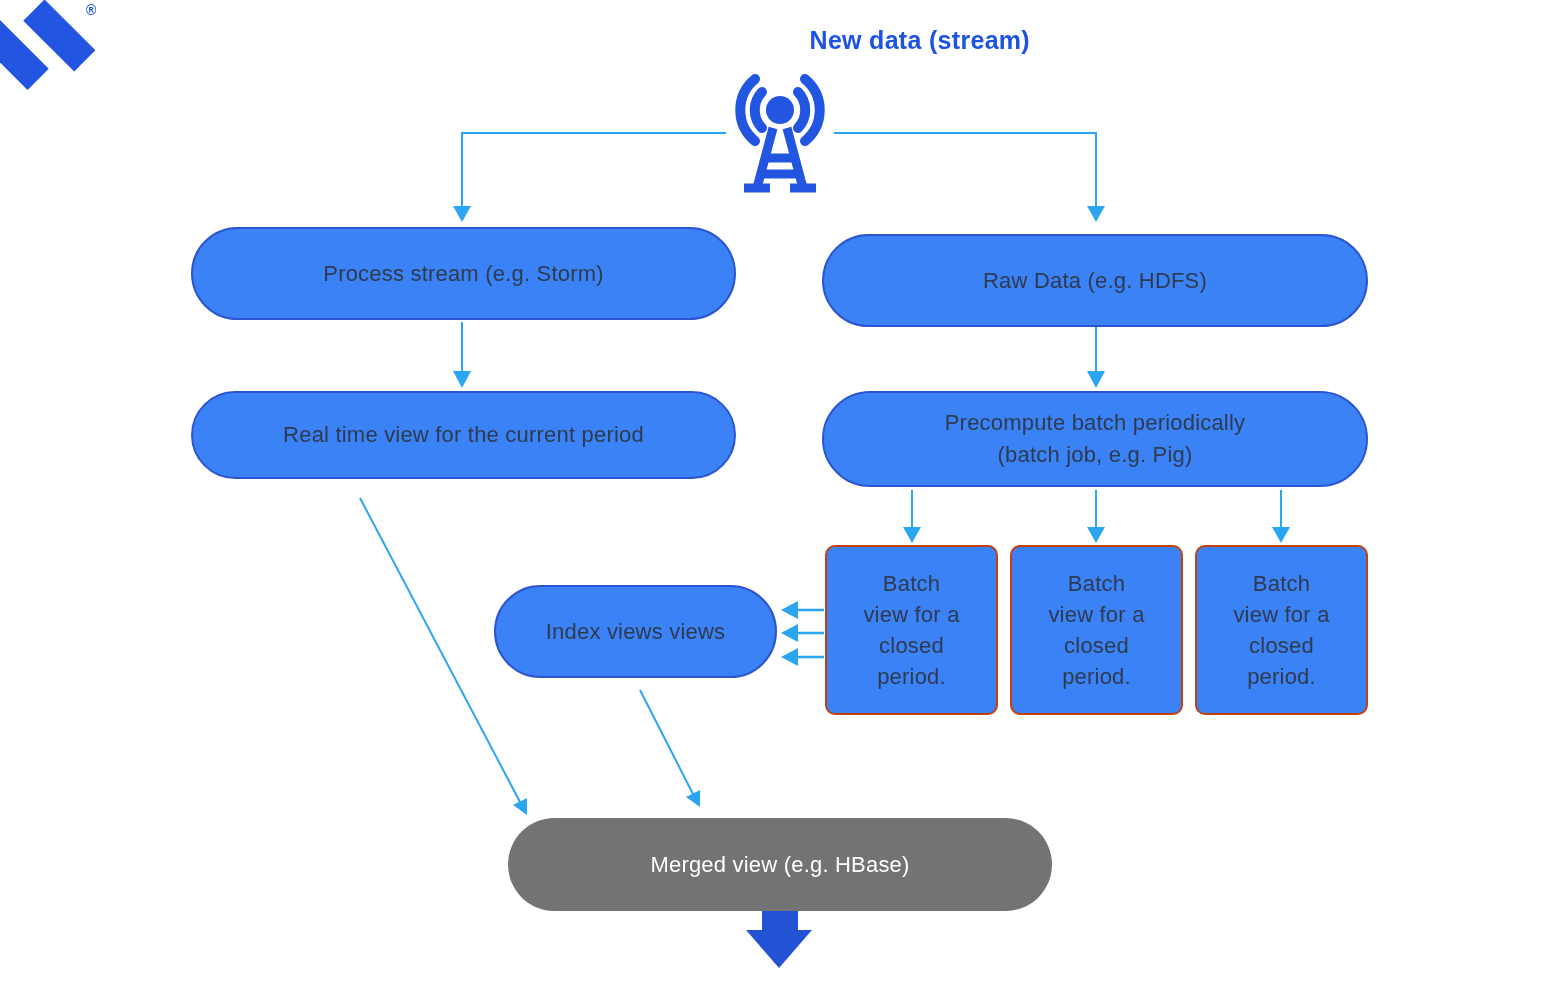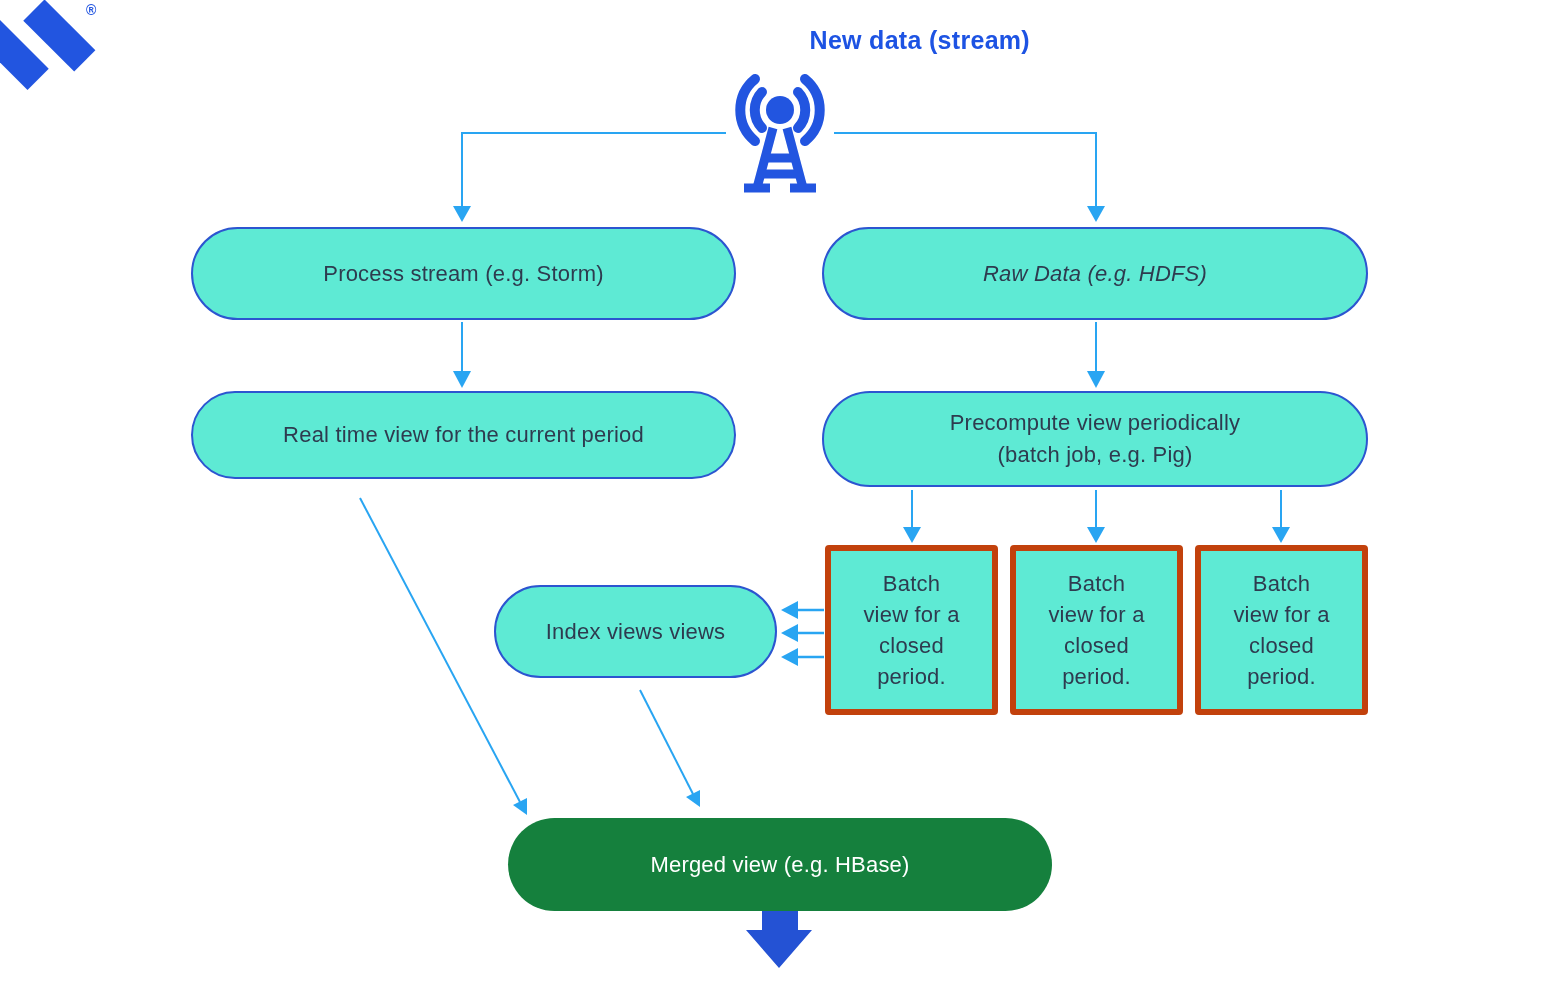--- a/index.html
+++ b/index.html
@@ -2,25 +2,25 @@
 <html><head>
 <meta charset="utf-8">
 <style>
   html,body{margin:0;padding:0;background:#ffffff;}
   body{width:1560px;height:995px;position:relative;overflow:hidden;
        font-family:"Liberation Sans",sans-serif;}
   .stage{position:absolute;left:0;top:0;width:1560px;height:995px;}
   svg{display:block;}
   .node{position:absolute;display:flex;align-items:center;justify-content:center;
         text-align:center;box-sizing:border-box;color:#2e3b4f;font-size:22px;
-        background:#5eead4;letter-spacing:.2px;}
+        background:#3b82f6;letter-spacing:.2px;}
   .pill{border:2px solid #2c55d0;border-radius:60px;}
-  .green-box{border:6px solid #c2410c;border-radius:4px;flex-direction:column;
+  .green-box{border:2px solid #c2410c;border-radius:10px;flex-direction:column;
              line-height:31px;}
-  .merged{background:#15803d;border:none;color:#ffffff;border-radius:47px;}
+  .merged{background:#737373;border:none;color:#ffffff;border-radius:47px;}
   .title{position:absolute;left:530px;top:26px;width:500px;text-align:right;
          font-size:25px;font-weight:bold;color:#1d53e3;letter-spacing:.3px;}
   .reg{position:absolute;left:86px;top:2px;font-size:14px;color:#2255e0;
        font-weight:bold;}
   .overlay{position:absolute;left:0;top:0;pointer-events:none;}
 </style>
 </head>
 <body>
 
 <div class="stage">
@@ -83,29 +83,29 @@
       <line x1="56" y1="88" x2="84" y2="88"></line>
       <line x1="52" y1="104" x2="88" y2="104"></line>
       <line x1="34" y1="118" x2="60" y2="118"></line>
       <line x1="80" y1="118" x2="106" y2="118"></line>
     </g>
   </svg>
 
   <div class="node pill" style="left:191px;top:227px;width:545px;height:93px;">
     <span>Process stream (e.g. Storm)</span>
   </div>
-  <div class="node pill" style="left:822px;top:227px;width:546px;height:93px;font-style:italic;">
+  <div class="node pill" style="left:822px;top:234px;width:546px;height:93px;">
     <span>Raw Data (e.g. HDFS)</span>
   </div>
 
   <div class="node pill" style="left:191px;top:391px;width:545px;height:88px;">
     <span>Real time view for the current period</span>
   </div>
   <div class="node pill" style="left:822px;top:391px;width:546px;height:96px;flex-direction:column;line-height:32px;">
-    <span>Precompute view periodically</span>
+    <span>Precompute batch periodically</span>
     <span>(batch job, e.g. Pig)</span>
   </div>
 
   <div class="node green-box" style="left:825px;top:545px;width:173px;height:170px;">
     <span>Batch</span>
     <span>view for a</span>
     <span>closed</span>
     <span>period.</span>
   </div>
   <div class="node green-box" style="left:1010px;top:545px;width:173px;height:170px;">

